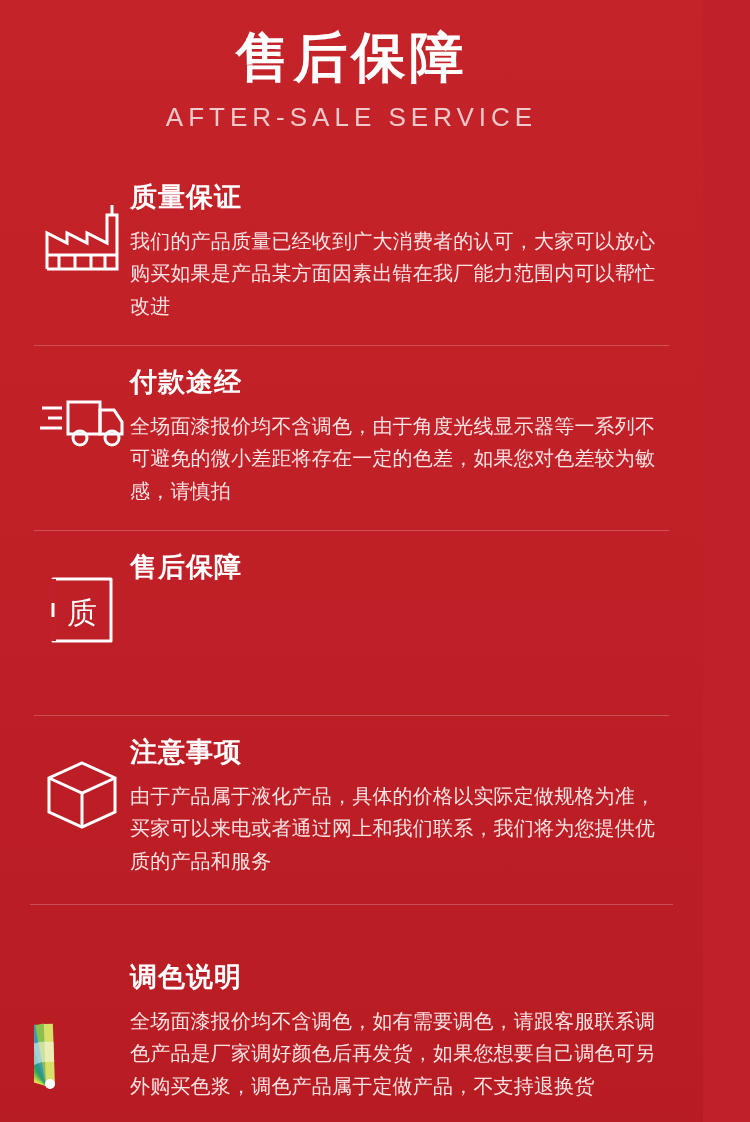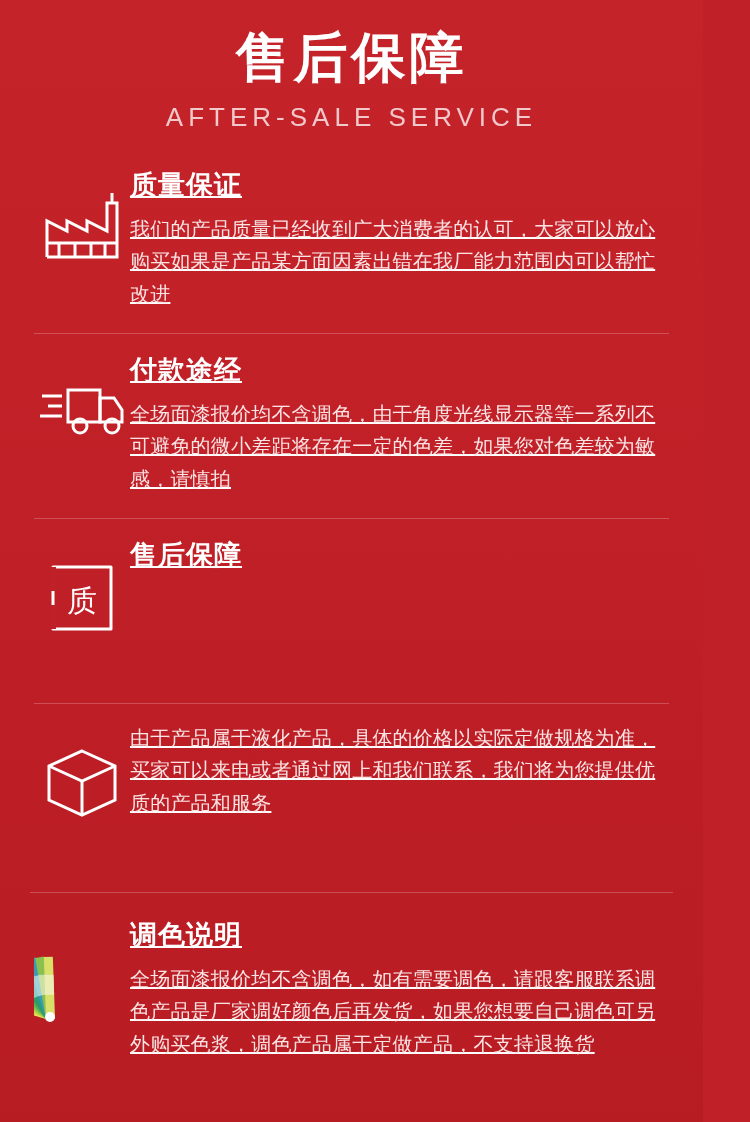--- a/index.html
+++ b/index.html
@@ -39,22 +39,21 @@
   .header-en {
     margin-top: 14px;
     font-size: 26px;
     letter-spacing: 5px;
     color: #f2c9cb;
     font-weight: normal;
   }
 
   
   .sections {
-    margin-top: 32px;
-    text-decoration: underline;
+    margin-top: 44px;
   }
   .section {
     display: flex;
     align-items: flex-start;
     padding: 0 30px 0 34px;
     box-sizing: border-box;
     min-height: 150px;
   }
   .sec-icon {
     width: 96px;
@@ -86,20 +85,21 @@
     background: rgba(255,255,255,0.22);
     margin: 18px 34px 16px 34px;
   }
   .divider.wide {
     margin: 22px 30px 22px 30px;
   }
 
   
   .section.last {
     min-height: 175px;
+    align-items: flex-end;
   }
   .section.last .sec-icon {
     padding-top: 34px;
   }
 
   svg { display: block; }
 </style>
 </head>
 <body>
 
@@ -170,20 +170,21 @@
 
     <div class="section">
       <div class="sec-icon">
         <svg width="78" height="74" viewBox="0 0 78 74" fill="none" stroke="#ffffff" stroke-width="3">
           <polygon points="39,5 72,20 72,54 39,69 6,54 6,20"></polygon>
           <polyline points="6,20 39,35 72,20"></polyline>
           <line x1="39" y1="35" x2="39" y2="69"></line>
         </svg>
       </div>
       <div class="sec-body">
+        <div class="sec-title">注意事项</div>
         <div class="sec-text">由于产品属于液化产品，具体的价格以实际定做规格为准，买家可以来电或者通过网上和我们联系，我们将为您提供优质的产品和服务</div>
       </div>
     </div>
 
     <div class="divider wide"></div>
 
     <div class="section last">
       <div class="sec-icon">
         <svg width="96" height="86" viewBox="0 0 96 86">
           <g transform="translate(12,70)">

